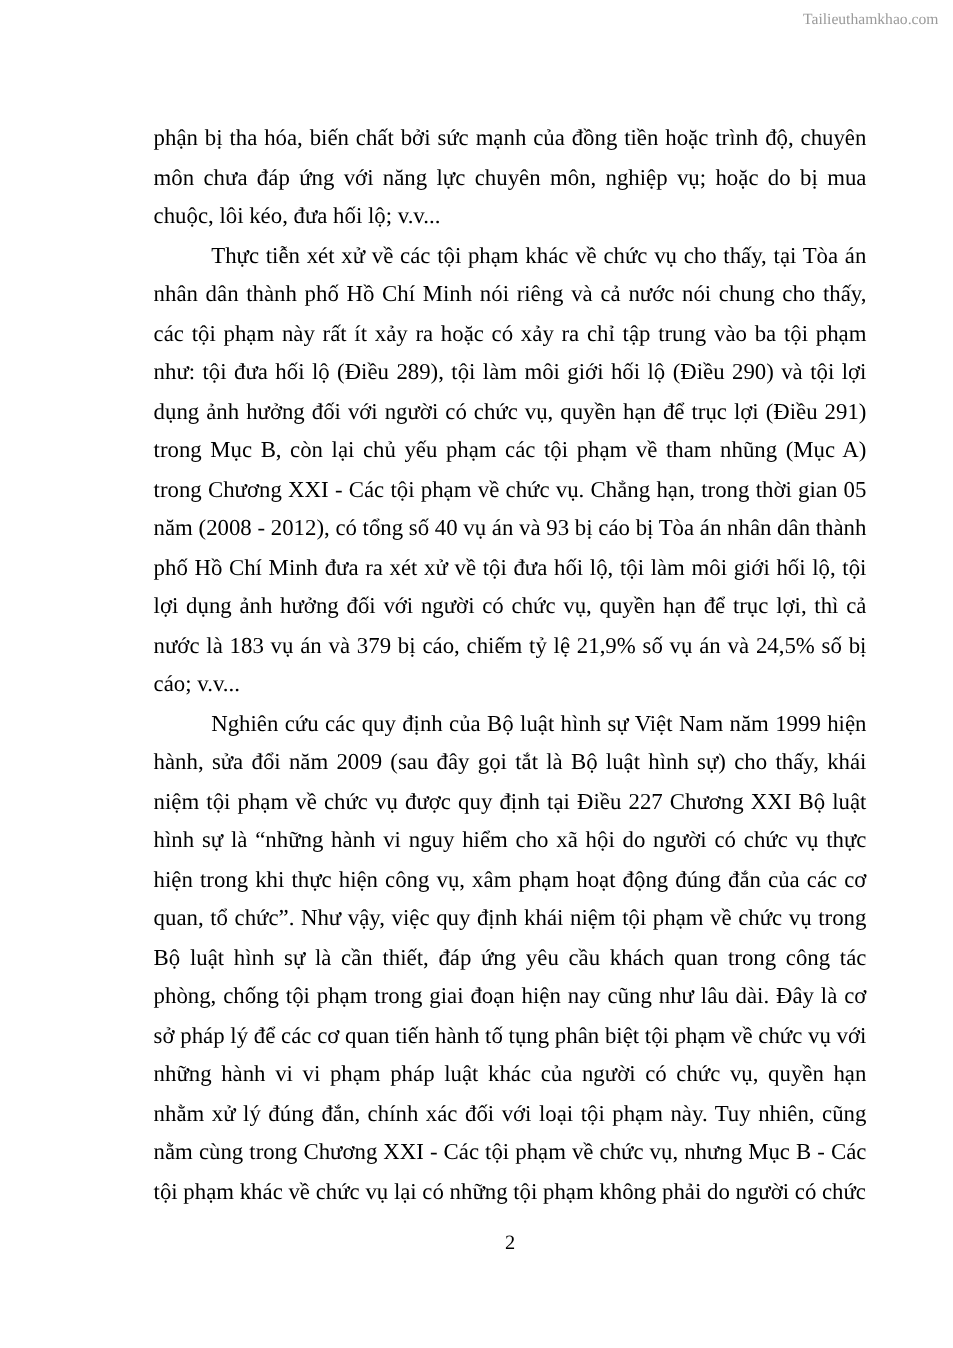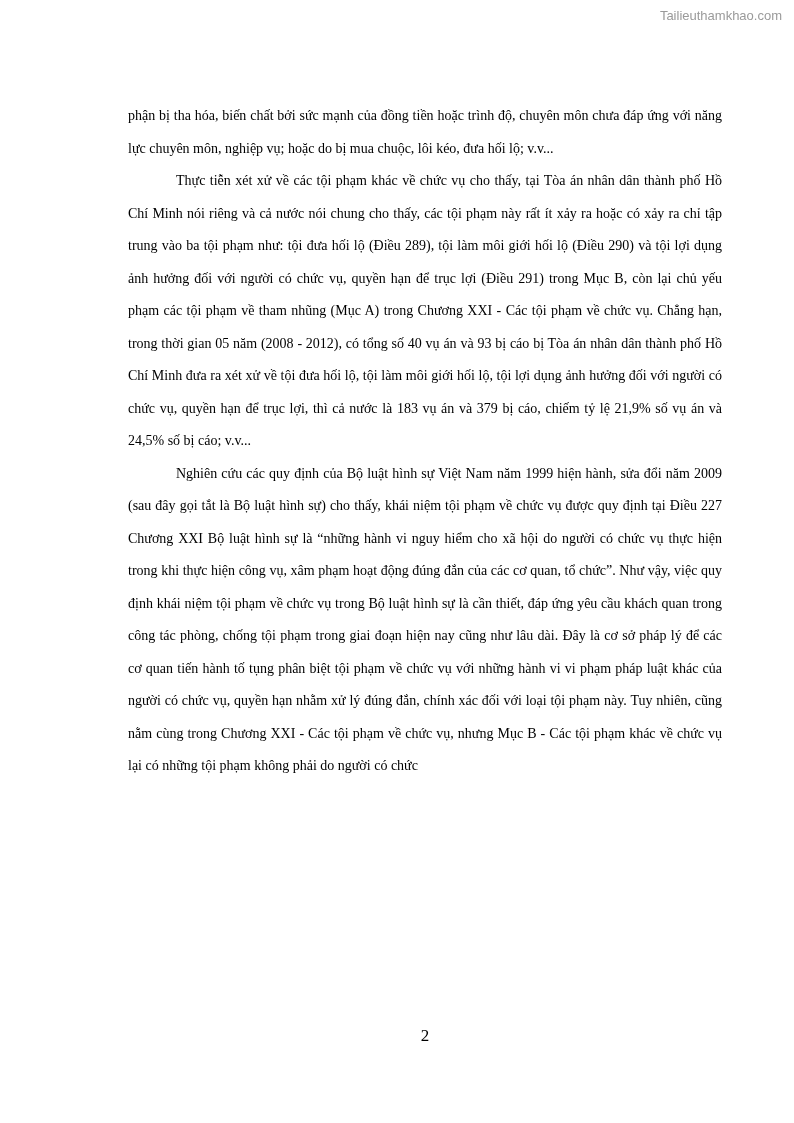--- a/index.html
+++ b/index.html
@@ -13,33 +13,33 @@
     height: 1123px;
     background: #ffffff;
     font-family: "Liberation Serif", serif;
     color: #000000;
     overflow: hidden;
   }
   .watermark {
     position: absolute;
     top: 8px;
     right: 12px;
-    font-family: Liberation Sans, sans-serif;
+    font-family: Liberation Serif, serif;
     font-size: 13px;
     color: #9a9a9a;
   }
   .content {
     position: absolute;
     top: 100px;
     left: 128px;
     width: 594px;
   }
   .content p.para {
     margin: 0;
-    font-size: 14px;
+    font-size: 19px;
     line-height: 32.5px;
     text-align: justify;
     color: #000000;
   }
   .content p.para.indent {
     text-indent: 48px;
   }
   .content p.para span.italic {
   }
   .page-number {

